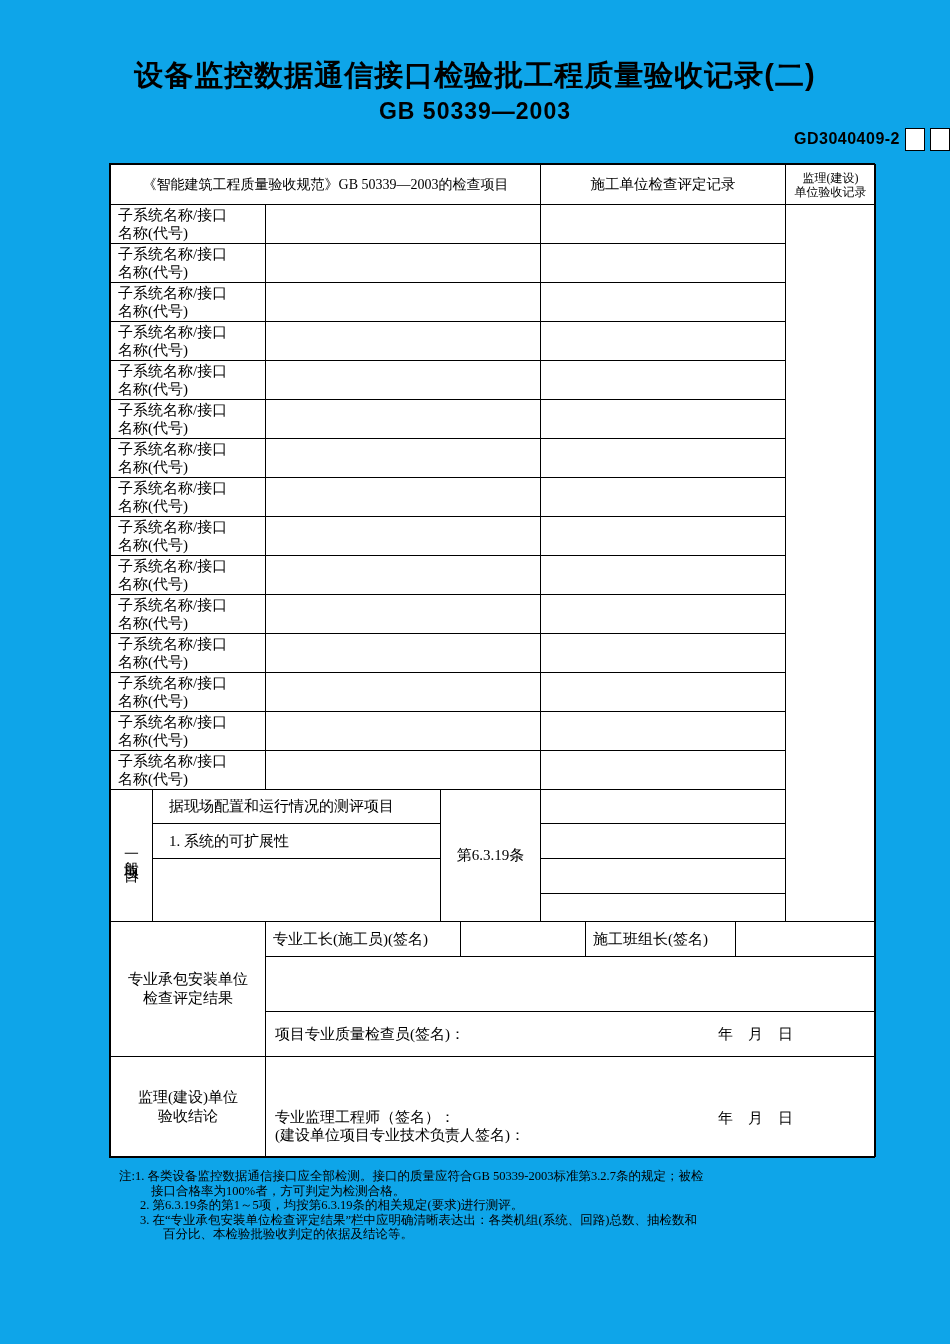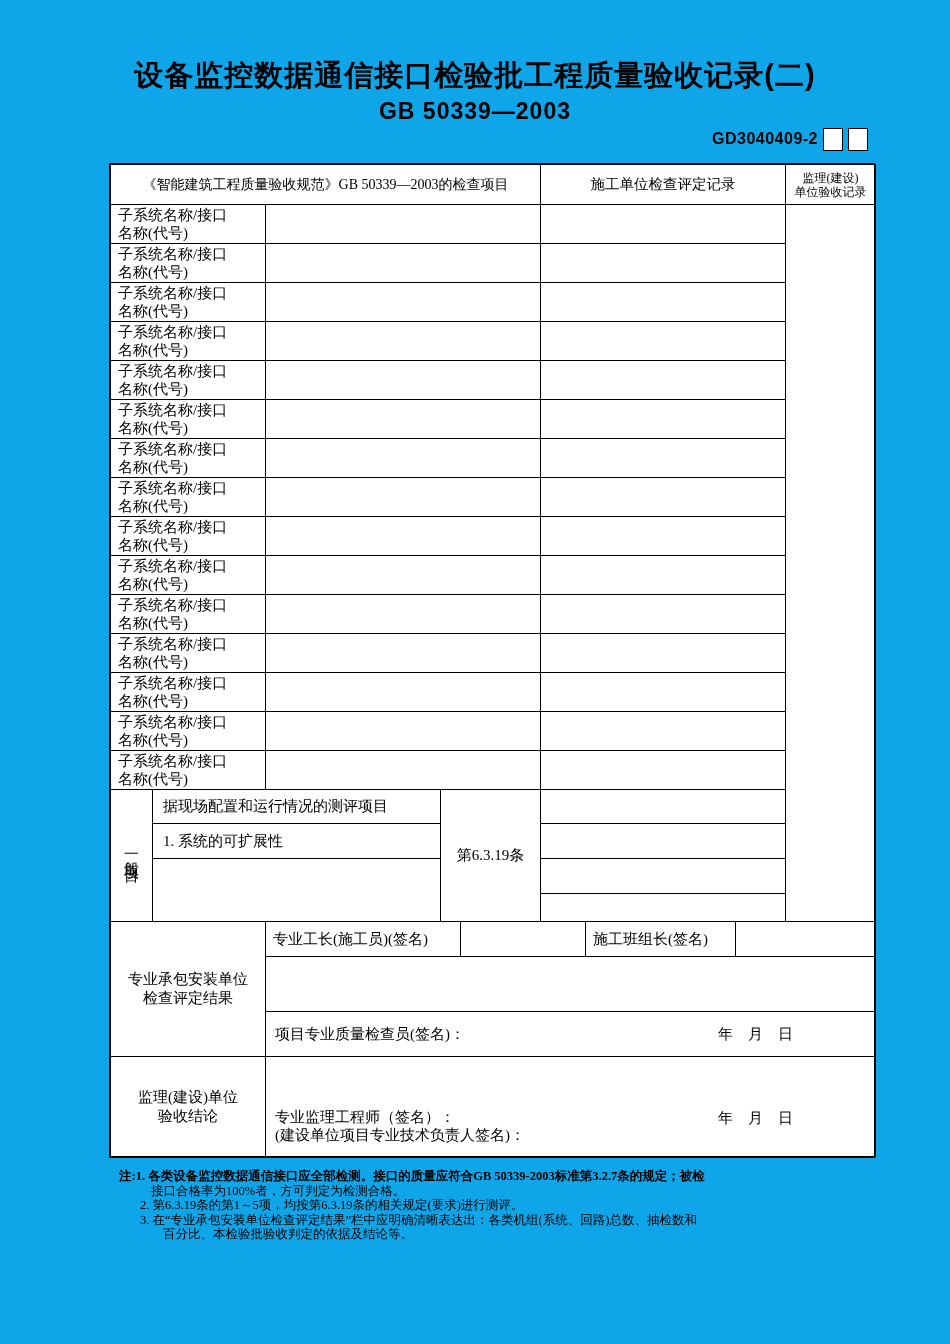--- a/index.html
+++ b/index.html
@@ -22,21 +22,21 @@
   .subtitle {
     text-align: center;
     font-family: "Liberation Sans", "DejaVu Sans", sans-serif;
     font-weight: bold;
     font-size: 23px;
     letter-spacing: 1px;
     margin-top: 2px;
   }
   .code-row {
     display: flex; justify-content: flex-end; align-items: center;
-    gap: 5px; margin-right: 82px; margin-top: 1px; height: 26px;
+    gap: 5px; margin-top: 1px; height: 26px;
   }
   .code {
     font-family: "Liberation Sans", "DejaVu Sans", sans-serif;
     font-weight: bold; font-size: 16px; letter-spacing: 0.5px;
   }
   .code-box { width: 20px; height: 23px; border: 1.5px solid #000; background: #fff; }
 
   .content { width: 766px; margin-left: 109px; margin-top: 11px; }
   .table-stack { border: 1.5px solid #000; background: #fff; }
 
@@ -55,38 +55,38 @@
   .g1 { height: 34px; } .g2 { height: 35px; } .g3 { height: 35px; } .g4 { height: 28px; }
   .side-cell { text-align: center; }
   .vertical-text {
     display: inline-block;
     writing-mode: vertical-lr;
     text-orientation: upright;
     letter-spacing: 4px;
     font-size: 15px;
     line-height: 16px;
   }
-  .item-cell { text-align: left; padding-left: 10px; }
+  .item-cell { text-align: left; padding-left: 16px; }
   .clause-cell { text-align: center; margin-left: 31px; }
 
   .t2r1 { height: 35px; } .t2r2 { height: 55px; } .t2r3 { height: 45px; }
   .section-label { text-align: center; line-height: 19px; font-size: 15px; }
   .left-pad { text-align: left; padding-left: 7px; }
 
   .chk-row { display: flex; align-items: flex-end; padding-left: 9px; }
   .chk-row .date { margin-left: auto; margin-right: 82px; }
 
   .t3r1 { height: 100px; }
   .sup-cell { vertical-align: bottom; padding: 0 0 12px 9px; }
   .sup-inner { display: flex; align-items: flex-start; }
   .sup-texts { flex: 1; line-height: 18px; }
   .sup-date { margin-right: 82px; margin-top: 1px; }
 
   .notes { margin-left: 119px; margin-top: 11px; width: 740px; font-size: 12.5px; line-height: 14.5px; }
-  .il0 { padding-left: 0; font-weight: bold; }
+  .il0 { padding-left: 0; }
   .il1 { padding-left: 32px; }
   .il2 { padding-left: 21px; }
   .il3 { padding-left: 44px; }
 </style>
 </head>
 <body>
 
 <div class="page">
 
   <div class="title">设备监控数据通信接口检验批工程质量验收记录(二)</div>

